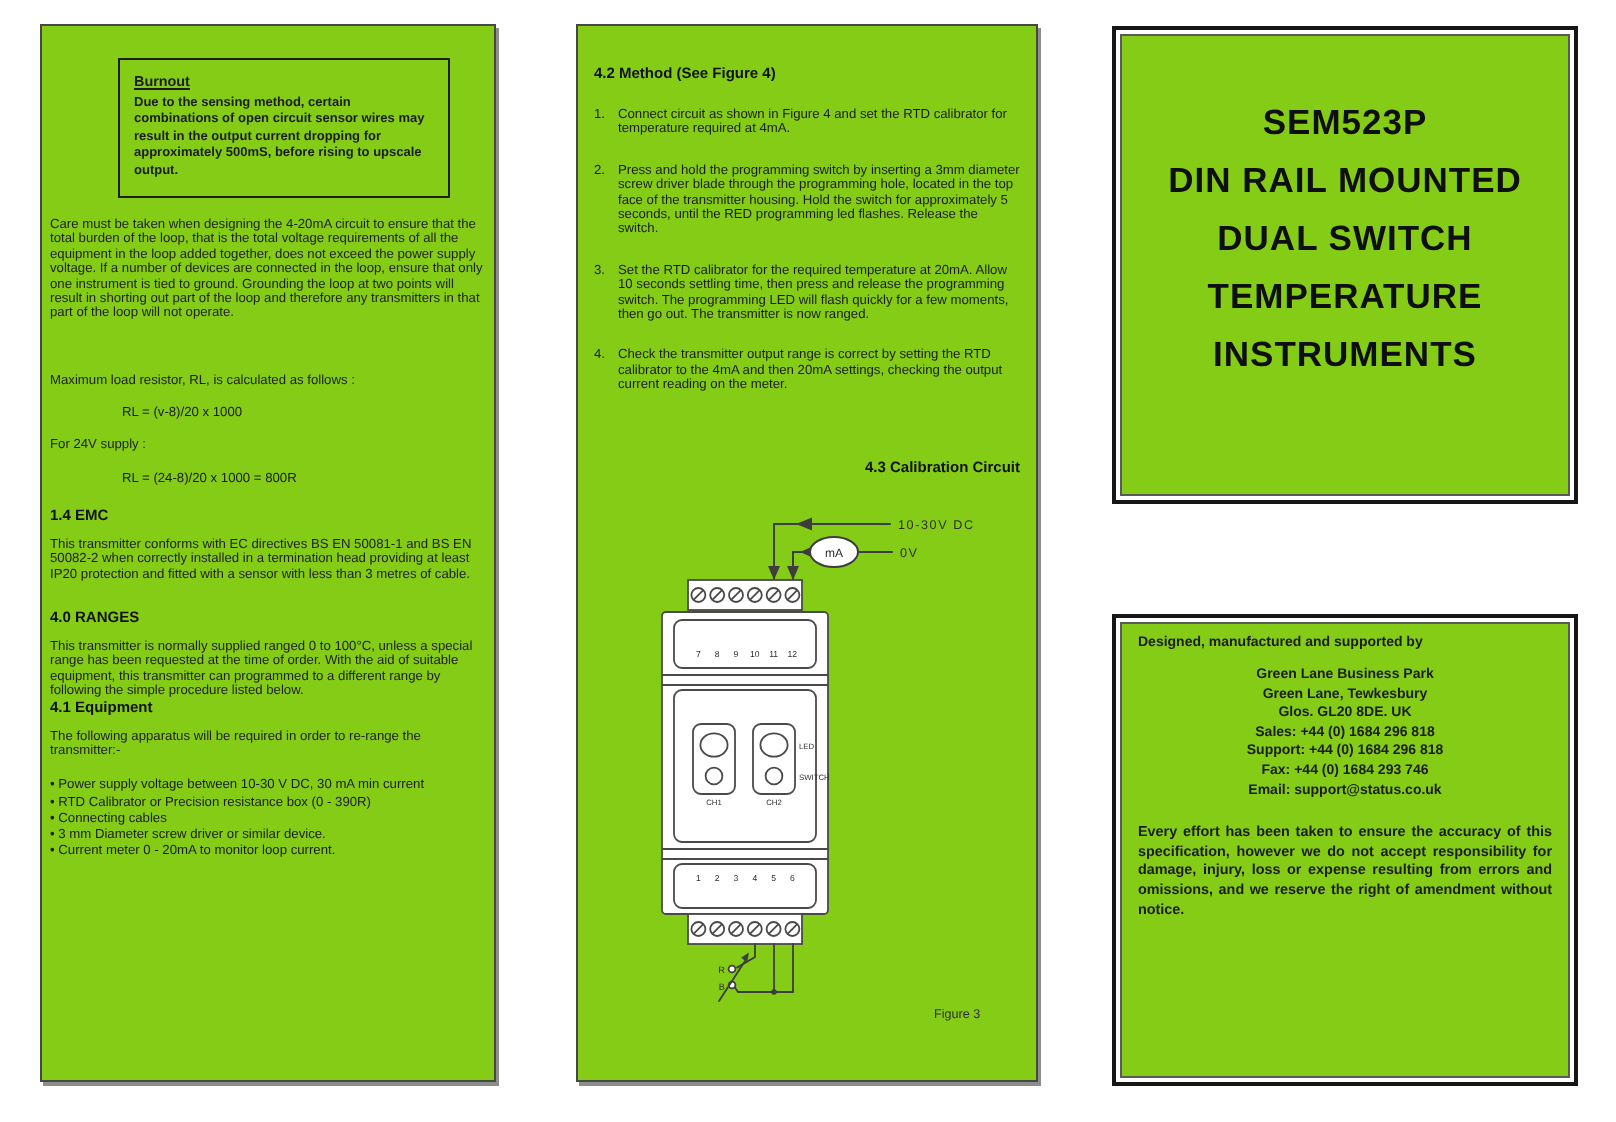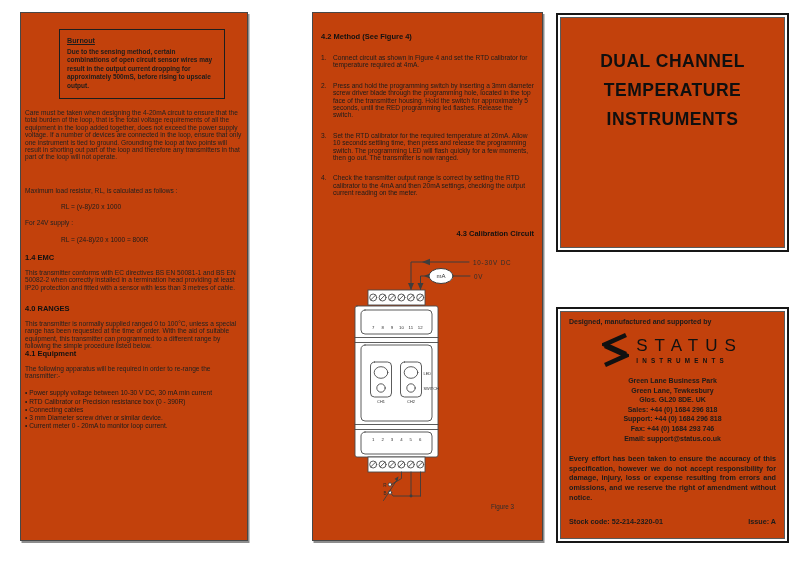--- a/index.html
+++ b/index.html
@@ -1,27 +1,27 @@
 <!DOCTYPE html>
 <html><head>
 <meta charset="utf-8">
 <style>
   * { margin:0; padding:0; box-sizing:border-box; }
   html,body { background:#fff; }
   .page {
     position:relative; width:808px; height:561px; background:#fff;
     font-family:"Liberation Sans", sans-serif; color:#1c1c1c; overflow:hidden;
   }
-  .panel { position:absolute; background:#c2410c; overflow:hidden; }
+  .panel { position:absolute; background:#84cc16; overflow:hidden; }
   .simple-border { border:1.5px solid #474747; box-shadow:1.5px 2px 0 #8d8d8d; }
   .double-border { border:2.5px solid #161616; box-shadow:inset 0 0 0 2px #fff, inset 0 0 0 3px #5a5a5a; }
 
   
   .left-panel  { left:20px;  top:12px; width:228px; height:529px; padding:0 4px; }
-  .middle-panel{ left:288px; top:12px; width:231px; height:529px; padding:20px 8px 6px 8px;margin-left:24px; }
+  .middle-panel{ left:288px; top:12px; width:231px; height:529px; padding:20px 8px 6px 8px; }
 
   .body-text { font-size:6.6px; line-height:7.4px; color:#222; }
   .heading   { font-size:7.5px; line-height:8px; font-weight:bold; color:#111; }
 
   .burnout-box { margin:16px 18px 10px 34px; border:1.6px solid #1e1e1e; padding:6px 7px 8px 7px; }
   .burnout-title { font-size:7.2px; font-weight:bold; text-decoration:underline; margin-bottom:3px; }
   .burnout-body  { font-size:6.5px; font-weight:bold; line-height:8.4px; }
 
   .para-care   { margin-top:10px; }
   .para-maxload{ margin-top:26px; }
@@ -216,50 +216,38 @@
         <polygon points="75.5,231.2 74.6,236.0 71.5,233.9" fill="#3d3d3d" stroke="none"></polygon>
       </g>
       <text x="63.5" y="241.5" font-size="4.6" text-anchor="end">R</text>
       <text x="63.5" y="249.8" font-size="4.6" text-anchor="end">B</text>
 
       <text x="168" y="264" font-size="6.3">Figure 3</text>
     </svg>
   </div>
 
   <div class="panel title-panel double-border">
-    <div class="title-line">DUAL CHANNEL</div>
+    <div class="title-line">SEM523P</div>
+    <div class="title-line">DIN RAIL MOUNTED</div>
+    <div class="title-line">DUAL SWITCH</div>
     <div class="title-line">TEMPERATURE</div>
     <div class="title-line">INSTRUMENTS</div>
   </div>
 
   <div class="panel info-panel double-border">
     <div class="supported-by">Designed, manufactured and supported by</div>
 
-    <div class="logo-row">
-      <svg width="27" height="36" viewBox="0 0 27 36" fill="none">
-        <polyline points="24,3 3,12.5 24,22" stroke="#111" stroke-width="4.6" stroke-linejoin="miter"></polyline>
-        <polyline points="3,14 24,23.5 3,33" stroke="#111" stroke-width="4.6" stroke-linejoin="miter"></polyline>
-      </svg>
-      <div class="logo-text">
-        <div class="logo-name">STATUS</div>
-        <div class="logo-sub">INSTRUMENTS</div>
-      </div>
-    </div>
 
     <div class="address">
       <div class="address-line">Green Lane Business Park</div>
       <div class="address-line">Green Lane, Tewkesbury</div>
       <div class="address-line">Glos. GL20 8DE. UK</div>
       <div class="address-line">Sales: +44 (0) 1684 296 818</div>
       <div class="address-line">Support: +44 (0) 1684 296 818</div>
       <div class="address-line">Fax: +44 (0) 1684 293 746</div>
       <div class="address-line">Email: support@status.co.uk</div>
     </div>
 
     <div class="disclaimer">Every effort has been taken to ensure the accuracy of this specification, however we do not accept responsibility for damage, injury, loss or expense resulting from errors and omissions, and we reserve the right of amendment without notice.</div>
 
-    <div class="stock-row">
-      <span>Stock code: 52-214-2320-01</span>
-      <span>Issue: A</span>
-    </div>
   </div>
 
 </div>
 
 </body></html>

